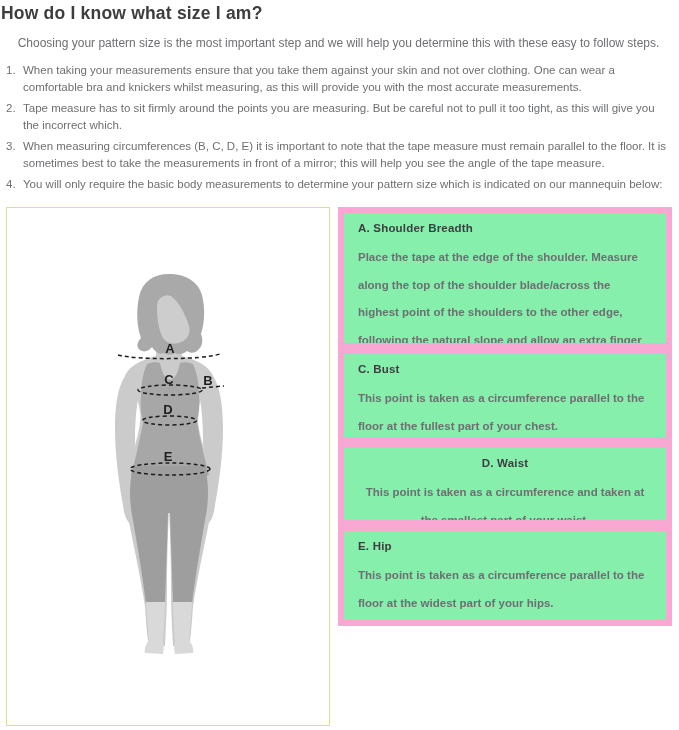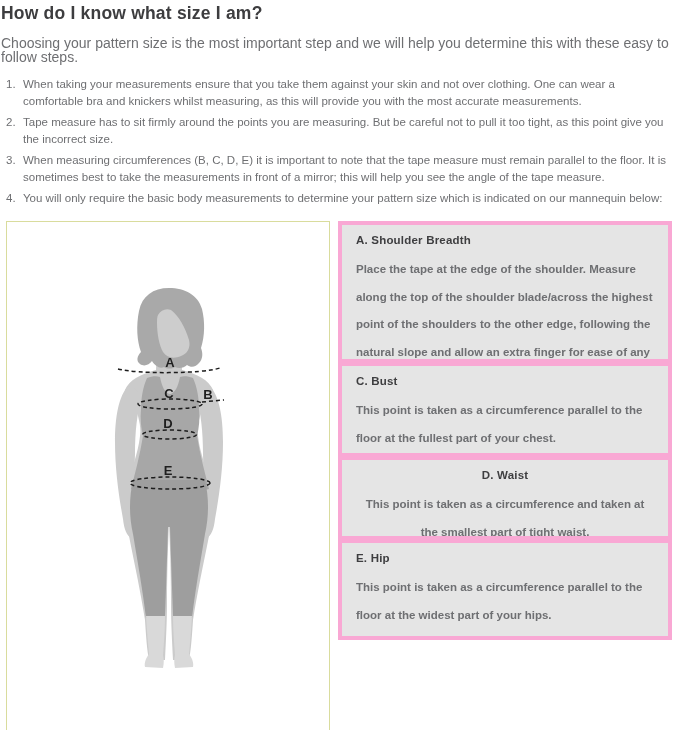--- a/index.html
+++ b/index.html
@@ -10,40 +10,40 @@
   }
   .page{padding:3px 3px 0 1px;box-sizing:border-box;}
 
   h1.page-title{
     margin:0;padding:0;
     font-size:17.5px;line-height:21px;font-weight:bold;
     color:#3d3d3f;letter-spacing:.2px;
   }
   .intro{
     margin:12px 0 0 0;
-    font-size:14px;line-height:14px;color:#6e6f72;
+    font-size:12px;line-height:14px;color:#6e6f72;text-align:center;
   }
   .steps{margin:12px 0 0 0;}
   .step{
     display:flex;margin-bottom:4px;
     font-size:11.5px;line-height:17px;color:#6e6f72;
   }
   .step-num{flex:none;width:17px;padding-left:5px;}
   .step-text{flex:1;padding-right:4px;}
 
   .columns{display:flex;margin-top:14px;margin-left:5px;}
   .figure-box{
     flex:none;width:324px;height:519px;box-sizing:border-box;
     border:1px solid #d9dc9d;background:#ffffff;
   }
   .figure-box svg{display:block;width:322px;height:517px;}
   .info-col{flex:none;width:334px;margin-left:8px;}
   .info-box{
-    box-sizing:border-box;border:4px solid #f9a8d4;
-    padding:8px 14px 0 14px;overflow:hidden;background:#e5e5e5;
+    box-sizing:border-box;border:6px solid #f9a8d4;
+    padding:8px 14px 0 14px;overflow:hidden;background:#86efac;
   }
   .info-box + .info-box{margin-top:-1px;}
   .info-box:nth-child(1){height:142px;}
   .info-box:nth-child(2){height:95px;}
   .info-box:nth-child(3){height:84px;text-align:center;}
   .info-box:nth-child(4){height:101px;}
   .info-box:nth-child(5){height:93px;}
   .info-box h4{
     margin:0;font-size:11.5px;line-height:15px;
     color:#3e3e40;letter-spacing:.2px;font-weight:bold;
@@ -66,21 +66,21 @@
 
   <p class="intro">Choosing your pattern size is the most important step and we will help you determine this with these easy to follow steps.</p>
 
   <div class="steps">
     <div class="step">
       <span class="step-num">1.</span>
       <span class="step-text">When taking your measurements ensure that you take them against your skin and not over clothing. One can wear a comfortable bra and knickers whilst measuring, as this will provide you with the most accurate measurements.</span>
     </div>
     <div class="step">
       <span class="step-num">2.</span>
-      <span class="step-text">Tape measure has to sit firmly around the points you are measuring. But be careful not to pull it too tight, as this point give you the incorrect size.</span>
+      <span class="step-text">Tape measure has to sit firmly around the points you are measuring. But be careful not to pull it too tight, as this will give you the incorrect which.</span>
     </div>
     <div class="step">
       <span class="step-num">3.</span>
       <span class="step-text">When measuring circumferences (B, C, D, E) it is important to note that the tape measure must remain parallel to the floor. It is sometimes best to take the measurements in front of a mirror; this will help you see the angle of the tape measure.</span>
     </div>
     <div class="step">
       <span class="step-num">4.</span>
       <span class="step-text">You will only require the basic body measurements to determine your pattern size which is indicated on our mannequin below:</span>
     </div>
   </div>
@@ -161,21 +161,21 @@
       <div class="info-box">
         <h4>A. Shoulder Breadth</h4>
         <p>Place the tape at the edge of the shoulder. Measure along the top of the shoulder blade/across the highest point of the shoulders to the other edge, following the natural slope and allow an extra finger for ease of any movement.</p>
       </div>
       <div class="info-box">
         <h4>C. Bust</h4>
         <p>This point is taken as a circumference parallel to the floor at the fullest part of your chest.</p>
       </div>
       <div class="info-box">
         <h4>D. Waist</h4>
-        <p>This point is taken as a circumference and taken at the smallest part of tight waist.</p>
+        <p>This point is taken as a circumference and taken at the smallest part of your waist.</p>
       </div>
       <div class="info-box">
         <h4>E. Hip</h4>
         <p>This point is taken as a circumference parallel to the floor at the widest part of your hips.</p>
       </div>
     </div>
 
   </div>
 </div>
 

